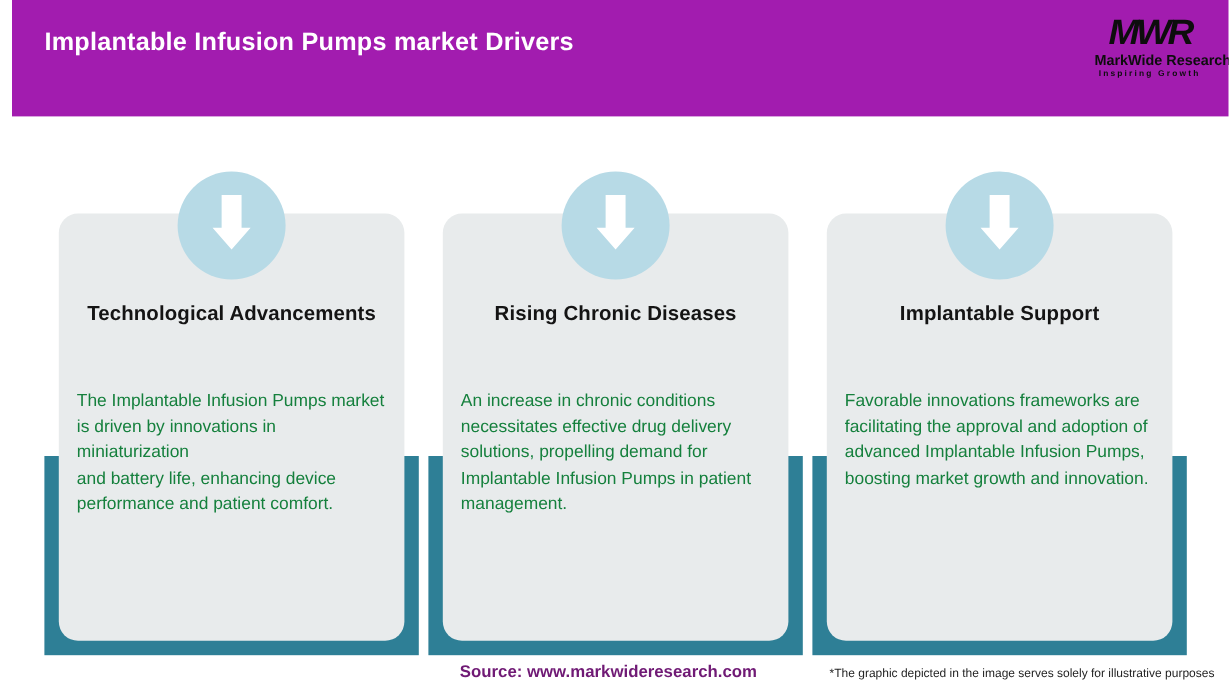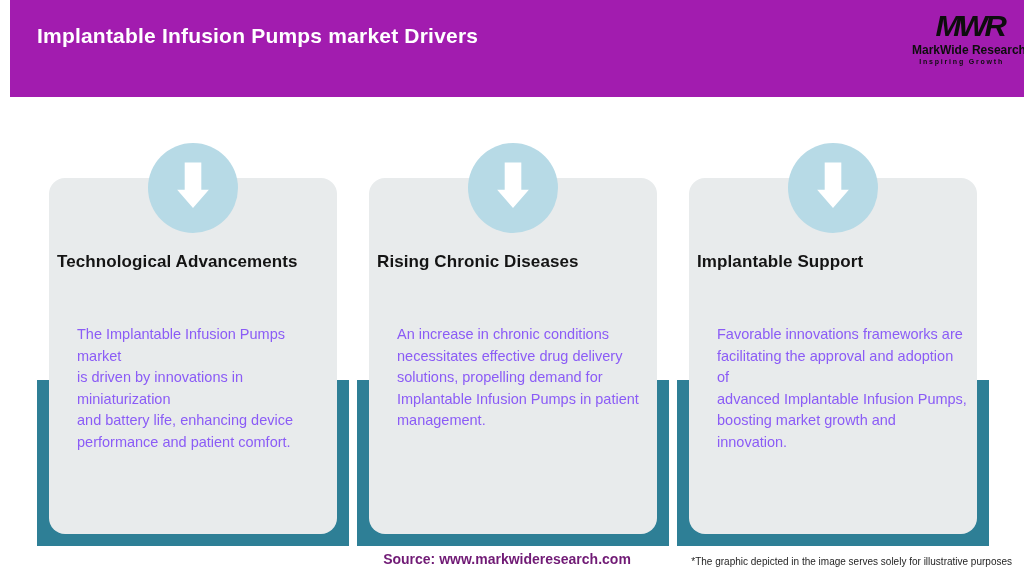--- a/index.html
+++ b/index.html
@@ -6,40 +6,40 @@
   .canvas{
     position:relative;width:1024px;height:576px;background:#ffffff;
     font-family:"Liberation Sans", sans-serif;overflow:hidden;
   }
   
   .header{position:absolute;left:10px;top:0;width:1014px;height:97px;background:#a21caf;}
   .title{
     position:absolute;left:27px;top:24px;margin:0;
     font-size:21px;font-weight:700;color:#ffffff;letter-spacing:.2px;
   }
-  .logo{position:absolute;right:20px;top:11px;width:92px;text-align:right;color:#0d0d0d;}
+  .logo{position:absolute;right:20px;top:11px;width:92px;text-align:center;color:#0d0d0d;}
   .logo-mark{
     font-size:31px;font-weight:800;font-style:italic;letter-spacing:-3px;line-height:1;
     transform:scaleY(.95);
   }
   .logo-name{font-size:12px;font-weight:700;margin-top:1px;white-space:nowrap;}
   .logo-tagline{font-size:7px;font-weight:700;letter-spacing:1.8px;white-space:nowrap;margin-top:1px;}
   
   .frame{position:absolute;top:380px;width:312px;height:166px;background:#2E7F96;}
   .f0{left:37px}.f1{left:357px}.f2{left:677px}
   
   .card{position:absolute;top:178px;width:288px;height:356px;background:#E8EBEC;border-radius:16px;}
   .c0{left:49px}.c1{left:369px}.c2{left:689px}
   .card h2{
-    margin:74px 8px 0;
+    margin:74px 8px 0;text-align:center;
     font-size:17px;font-weight:700;color:#141414;letter-spacing:.1px;
   }
   .card p{
-    position:absolute;left:28px;right:10px;top:146px;margin:0;
-    font-size:14.5px;line-height:21.5px;color:#8b5cf6;white-space:pre-line;
+    position:absolute;left:15px;right:10px;top:146px;margin:0;
+    font-size:14.5px;line-height:21.5px;color:#15803d;white-space:pre-line;
   }
   
   .badge{
     position:absolute;top:143px;width:90px;height:90px;border-radius:50%;
     background:#B7DAE6;display:flex;align-items:center;justify-content:center;
   }
   .b0{left:148px}.b1{left:468px}.b2{left:788px}
   .badge svg{width:68px;height:68px;display:block;margin-top:2px;}
   
   .source{

